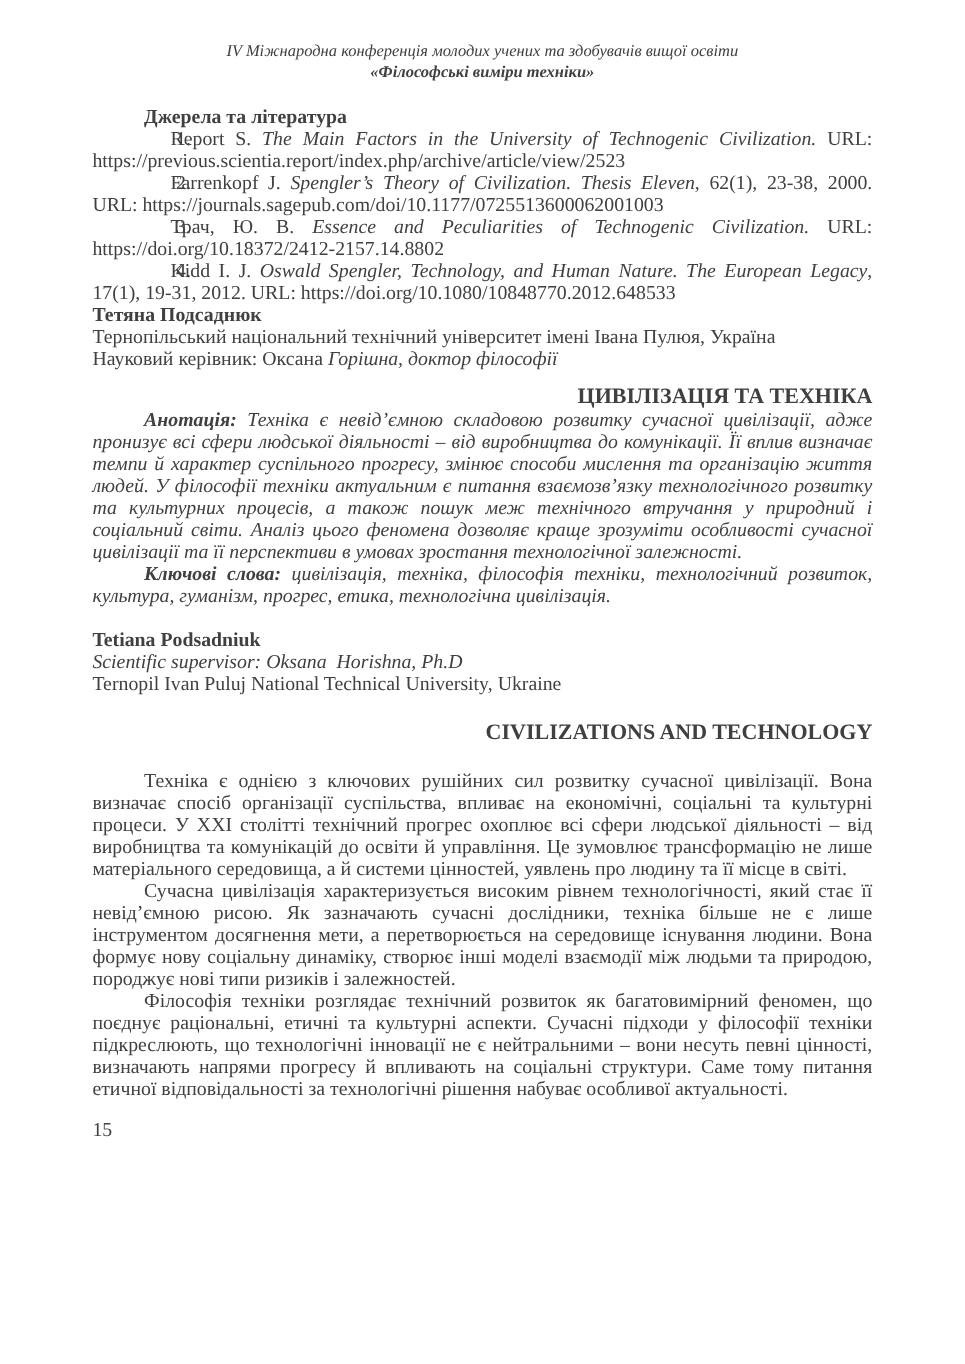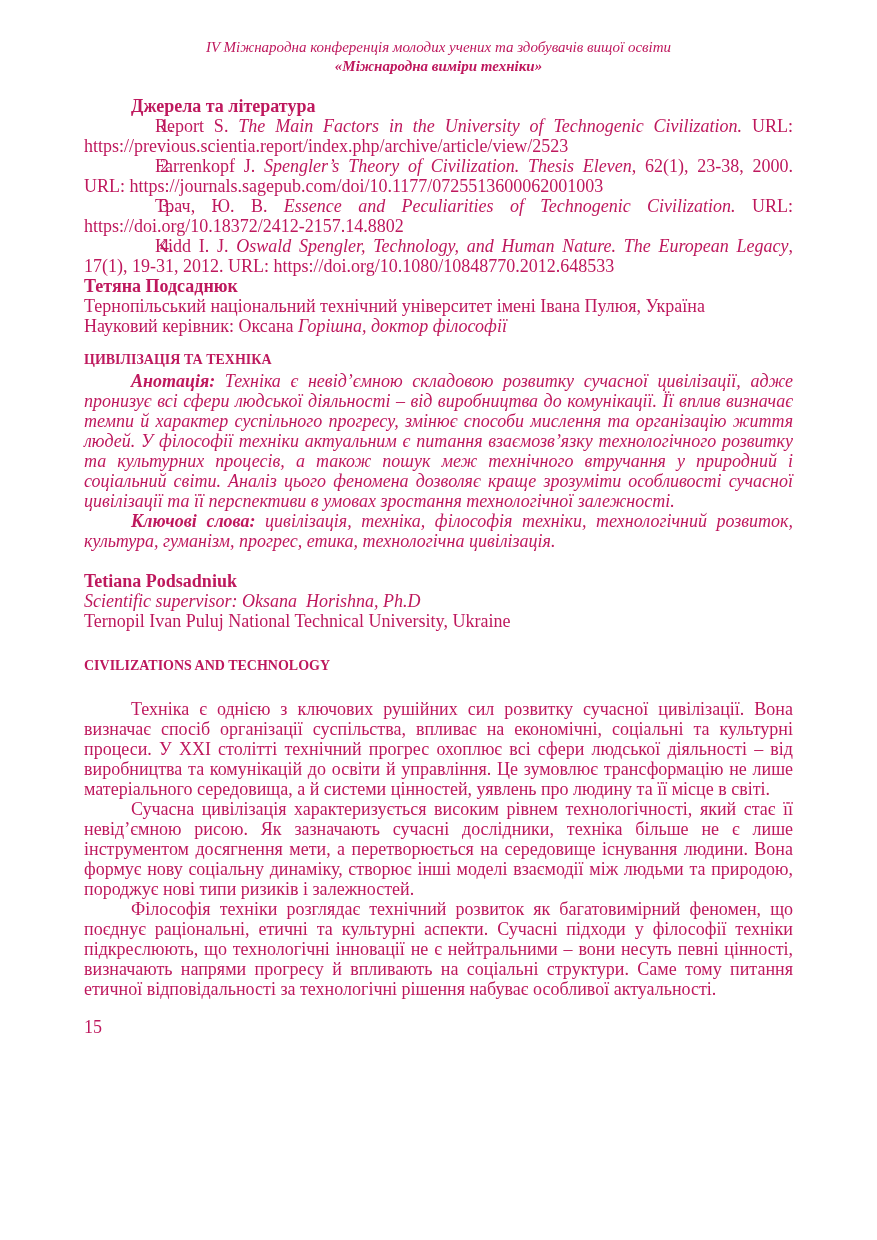--- a/index.html
+++ b/index.html
@@ -3,21 +3,21 @@
 <meta charset="utf-8">
 <style>
   html, body { margin: 0; padding: 0; background: #ffffff; }
   .page {
     position: relative;
     width: 877px;
     height: 1240px;
     box-sizing: border-box;
     padding: 38px 84px 0 84px;
     background: #ffffff;
-    color: #be185d;
+    color: #404040;
     font-family: "Liberation Serif", "DejaVu Serif", serif;
     font-size: 18px;
     line-height: 20px;
     overflow: hidden;
   }
   p { margin: 0; }
   .just { text-align: justify; }
   .indent { text-indent: 47px; }
   .bold { font-weight: bold; }
   .i { font-style: italic; }
@@ -37,44 +37,44 @@
     text-indent: 47px;
     font-weight: bold;
   }
   .ref { text-indent: 38px; }
   .ref .num { display: inline-block; width: 33px; }
 
   .udc { margin-top: 27px; }
 
   .title {
     margin: 13px 0 0 0;
-    text-align: left;
+    text-align: right;
     font-weight: bold;
-    font-size: 14px;
+    font-size: 20px;
     line-height: 22px;
   }
   .title-en { margin-top: 24px; margin-bottom: 22px; }
 
   .abstract, .keywords { font-style: italic; }
   .abstract .label, .keywords .label { font-weight: bold; }
 
   .en-name { margin-top: 20px; }
 
   .page-number {
     margin-top: 18px;
   }
 </style>
 </head>
 <body>
 
 <div class="page">
 
   <div class="running-head">
     <div>IV Міжнародна конференція молодих учених та здобувачів вищої освіти</div>
-    <div class="subtitle">«Міжнародна виміри техніки»</div>
+    <div class="subtitle">«Філософські виміри техніки»</div>
   </div>
 
 
   <p class="refs-heading">Джерела та література</p>
 
   <p class="just ref"><span class="num">1.</span><span>Report S. </span><span class="i">The Main Factors in the University of Technogenic Civilization.</span><span> URL: https://previous.scientia.report/index.php/archive/article/view/2523</span></p>
 
   <p class="just ref"><span class="num">2.</span><span>Farrenkopf J. </span><span class="i">Spengler’s Theory of Civilization. Thesis Eleven</span><span>, 62(1), 23-38, 2000. URL: https://journals.sagepub.com/doi/10.1177/0725513600062001003</span></p>
 
   <p class="just ref"><span class="num">3.</span><span>Трач, Ю. В. </span><span class="i">Essence and Peculiarities of Technogenic Civilization.</span><span> URL: https://doi.org/10.18372/2412-2157.14.8802</span></p>

